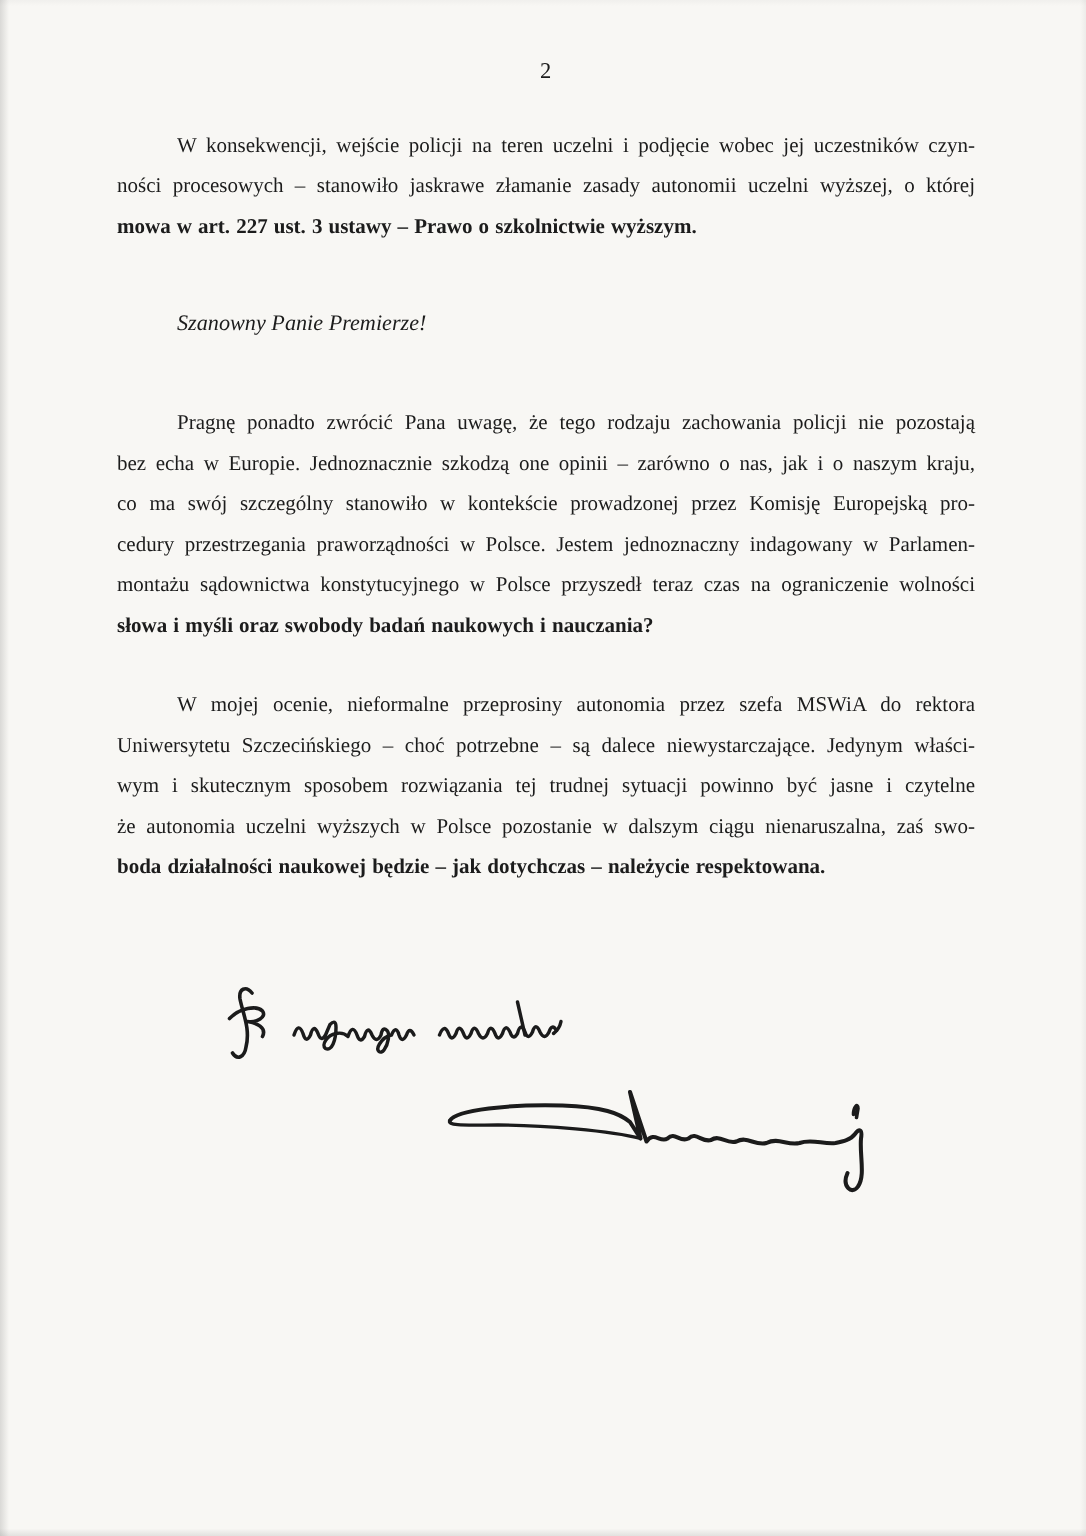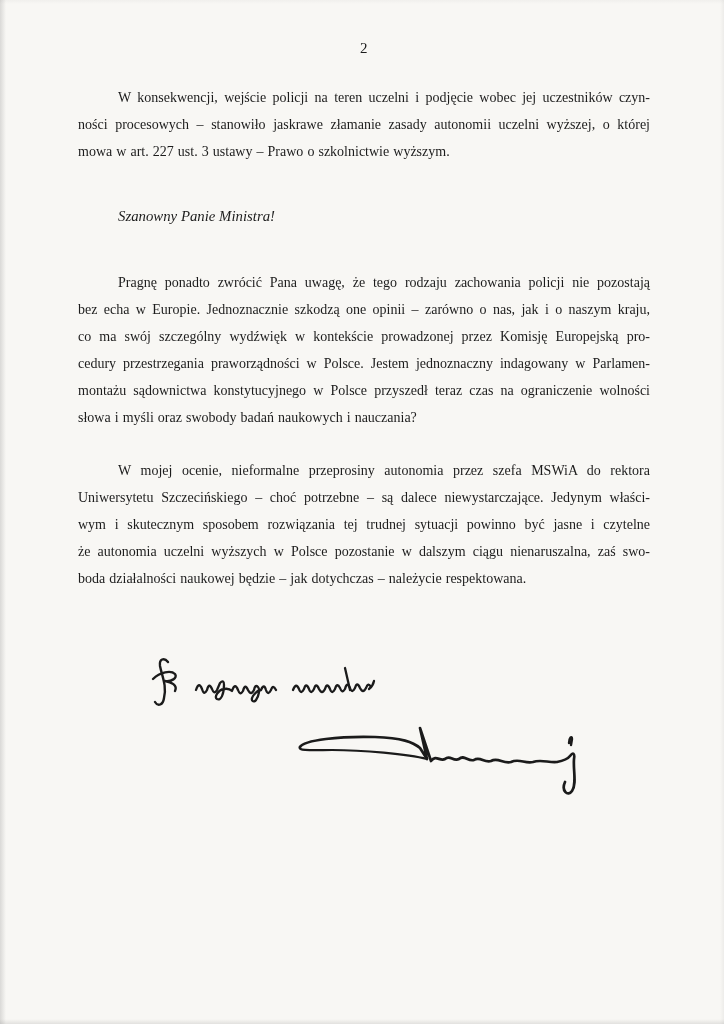--- a/index.html
+++ b/index.html
@@ -45,21 +45,21 @@
   .line {
     height: 27px;
     line-height: 27px;
     font-size: 14px;
     word-spacing: 0.04em;
     text-align: justify;
     text-align-last: justify;
     white-space: nowrap;
   }
   .line.first { padding-left: 40px; }
-  .line.last  { text-align-last: left; }
+  .line.last  { text-align-last: left; font-weight: bold; }
   .p1 { top: 84px; }
   .salutation {
     position: absolute;
     left: 118px;
     top: 203px;
     font-size: 14.8px;
     font-style: italic;
     line-height: 27px;
   }
   .p2 { top: 269px; }
@@ -85,26 +85,26 @@
 <div class="page">
 
   <div class="page-number">2</div>
 
   <div class="para p1">
     <div class="line first">W konsekwencji, wejście policji na teren uczelni i podjęcie wobec jej uczestników czyn-</div>
     <div class="line">ności procesowych – stanowiło jaskrawe złamanie zasady autonomii uczelni wyższej, o której</div>
     <div class="line last">mowa w art. 227 ust. 3 ustawy – Prawo o szkolnictwie wyższym.</div>
   </div>
 
-  <div class="salutation">Szanowny Panie Ministra!</div>
+  <div class="salutation">Szanowny Panie Premierze!</div>
 
   <div class="para p2">
     <div class="line first">Pragnę ponadto zwrócić Pana uwagę, że tego rodzaju zachowania policji nie pozostają</div>
     <div class="line">bez echa w Europie. Jednoznacznie szkodzą one opinii – zarówno o nas, jak i o naszym kraju,</div>
-    <div class="line">co ma swój szczególny wydźwięk w kontekście prowadzonej przez Komisję Europejską pro-</div>
+    <div class="line">co ma swój szczególny stanowiło w kontekście prowadzonej przez Komisję Europejską pro-</div>
     <div class="line">cedury przestrzegania praworządności w Polsce. Jestem jednoznaczny indagowany w Parlamen-</div>
     <div class="line">montażu sądownictwa konstytucyjnego w Polsce przyszedł teraz czas na ograniczenie wolności</div>
     <div class="line last">słowa i myśli oraz swobody badań naukowych i nauczania?</div>
   </div>
 
   <div class="para p3">
     <div class="line first">W mojej ocenie, nieformalne przeprosiny autonomia przez szefa MSWiA do rektora</div>
     <div class="line">Uniwersytetu Szczecińskiego – choć potrzebne – są dalece niewystarczające. Jedynym właści-</div>
     <div class="line">wym i skutecznym sposobem rozwiązania tej trudnej sytuacji powinno być jasne i czytelne</div>
     <div class="line">że autonomia uczelni wyższych w Polsce pozostanie w dalszym ciągu nienaruszalna, zaś swo-</div>

